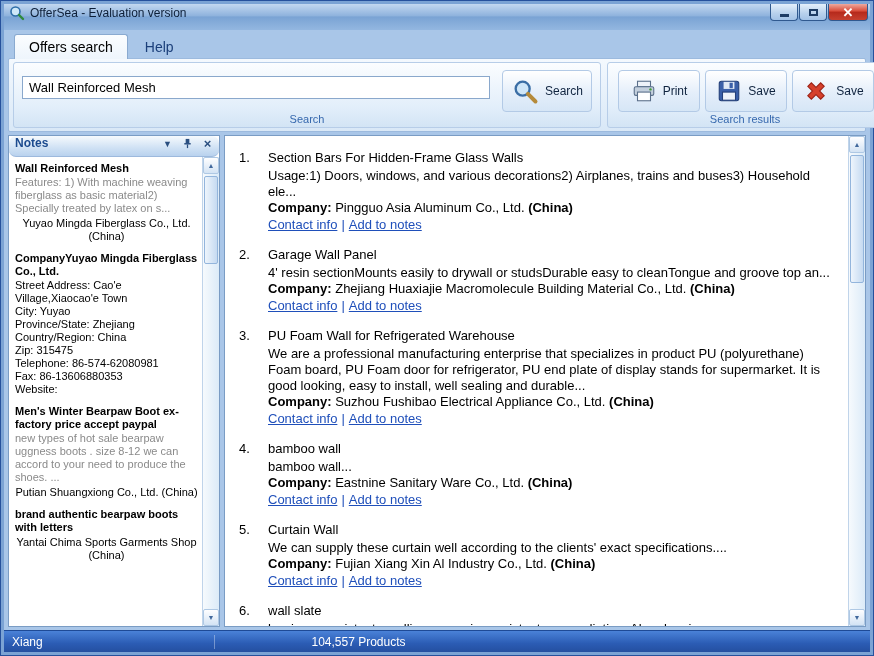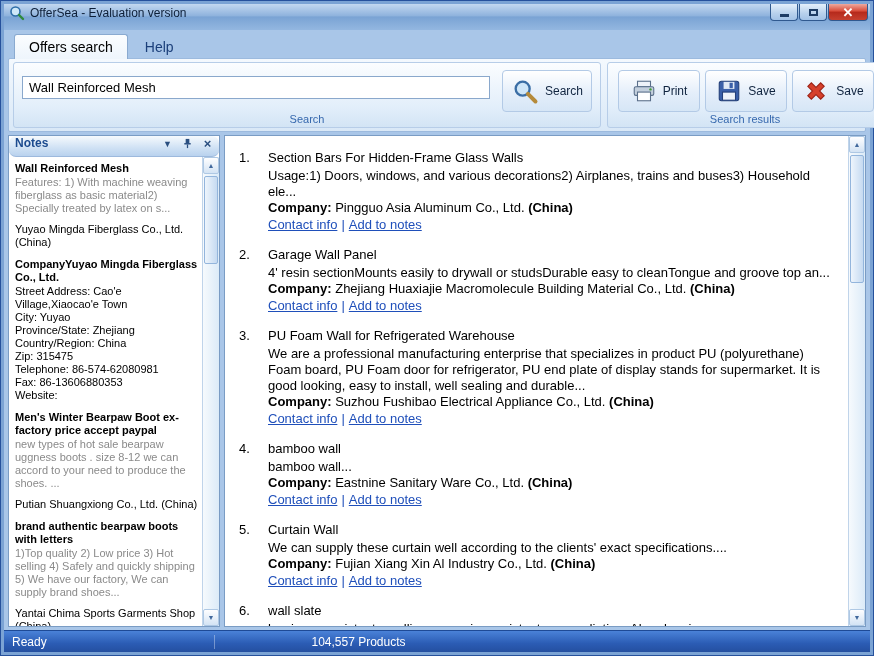--- a/index.html
+++ b/index.html
@@ -98,21 +98,21 @@
   .hdr-icon {
     width:15px; height:15px; display:flex; align-items:center; justify-content:center;
     color:#2a4f80; font-size:9px; cursor:default;
   }
   .hdr-icon.close-x { font-size:13px; font-weight:bold; }
   .notes-body { flex:1; display:flex; overflow:hidden; }
   .notes-list { flex:1; overflow:hidden; padding:5px 4px 0 6px; }
   .note { margin-bottom:9px; font-size:11px; line-height:13px; color:#000; }
   .note-title { font-weight:bold; margin-bottom:1px; }
   .note-desc { color:#8a8a8a; }
-  .note-company { margin-top:8px; }
+  .note-company { margin-top:2px;text-align:center; }
   .note-line {}
   
   .results-panel {
     flex:1; background:#fff; border:1px solid #7a9cc4;
     display:flex; overflow:hidden;
   }
   .results-list { flex:1; overflow:hidden; padding:14px 8px 0 14px; font-size:13px; line-height:16px; color:#000; }
   .result { display:flex; gap:9px; margin-bottom:14px; }
   .result-num { flex:0 0 20px; text-align:left; }
   .result-bodytext { flex:1; }
@@ -268,21 +268,20 @@
 
   <div class="note">
     <div class="note-title">Men's Winter Bearpaw Boot ex-factory price accept paypal</div>
     <div class="note-desc">new types of hot sale bearpaw uggness  boots . size 8-12 we can accord to your need to produce the shoes. ...</div>
 
     <div class="note-company">Putian Shuangxiong Co., Ltd. (China)</div>
   </div>
 
   <div class="note">
     <div class="note-title">brand authentic bearpaw boots with letters</div>
-    <div class="note-desc">1)Top quality 2) Low price 3) Hot selling 4) Safely and quickly shipping 5) We have our factory, We can supply brand shoes...</div>
 
     <div class="note-company">Yantai Chima Sports Garments Shop (China)</div>
   </div>
 </div>
         <div class="vscroll">
           <div class="scroll-btn">▲</div>
           <div class="scroll-track">
             <div class="scroll-thumb thumb-notes"></div>
           </div>
           <div class="scroll-btn">▼</div>
@@ -385,17 +384,17 @@
         <div class="scroll-btn">▲</div>
         <div class="scroll-track">
           <div class="scroll-thumb thumb-results"></div>
         </div>
         <div class="scroll-btn">▼</div>
       </div>
     </div>
   </div>
 
   <div class="statusbar">
-    <div class="status-ready">Ready</div>
+    <div class="status-ready">Xiang</div>
     <div class="status-products">104,557 Products</div>
   </div>
 
 </div>
 
 </body></html>

